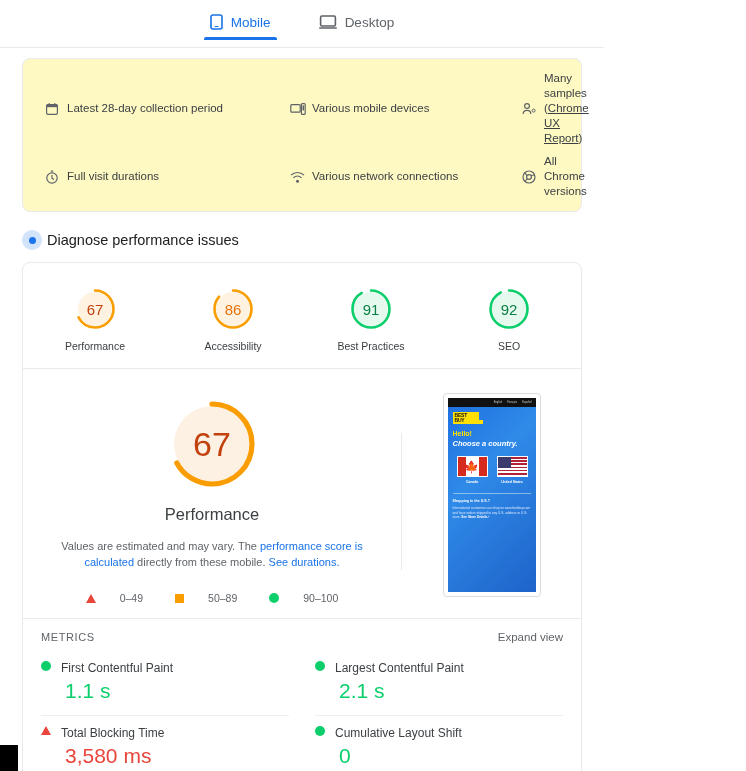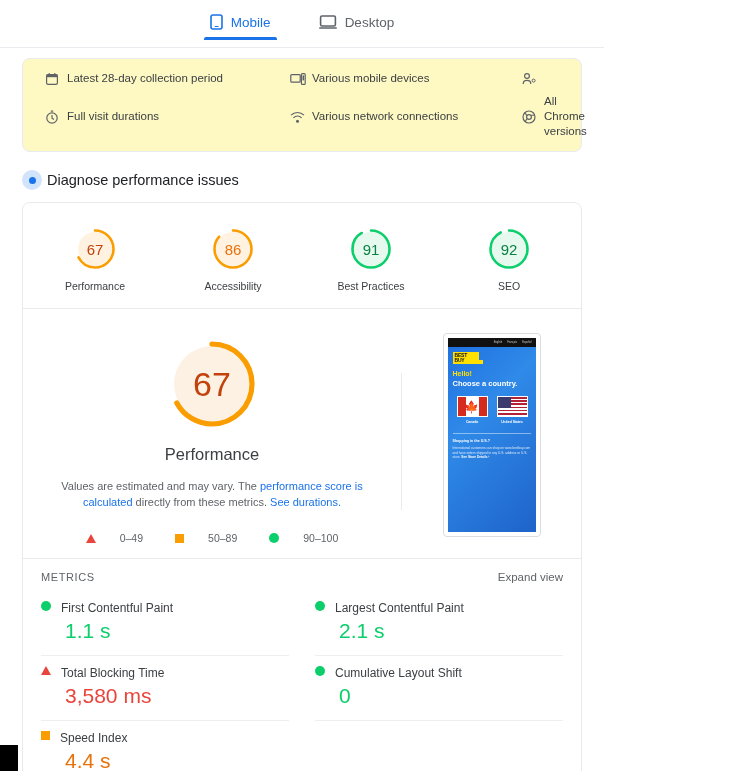--- a/index.html
+++ b/index.html
@@ -142,21 +142,21 @@
     display: block; font-size: 5px; line-height: 5.2px; color: #111;
     font-weight: 700; letter-spacing: -0.2px;
   }
   .bb-tag {
     position: absolute; right: -4px; bottom: 0px; width: 5px; height: 4px; background: #ffe000;
   }
   .sc-hello {
     margin: 6px 0 0 5px; color: #ffe000; font-size: 7px; font-weight: 700; line-height: 8px;
   }
   .sc-choose {
-    margin: 1px 0 0 5px; color: #fff; font-size: 7.5px; font-weight: 700; line-height: 9px;
+    margin: 1px 0 0 5px; color: #fff; font-size: 7.5px; font-weight: 700; line-height: 9px; font-style: italic;
   }
   .flags { display: flex; gap: 9px; margin: 8px 0 0 9px; }
   .flagbox { width: 31px; text-align: center; }
   .flagimg {
     width: 31px; height: 21px; border: 0.5px solid #fff; position: relative; overflow: hidden;
   }
   .ca { background: #fff; }
   .ca::before, .ca::after {
     content: ""; position: absolute; top: 0; bottom: 0; width: 8px; background: #d52b1e;
   }
@@ -249,20 +249,23 @@
       </span>
       <span>Various mobile devices</span>
     </div>
     <div class="infoitem">
       <span class="ico">
         <svg width="15" height="14" viewBox="0 0 15 14" fill="none">
           <circle cx="5" cy="4" r="2.4" stroke="#5f6368" stroke-width="1.2"></circle>
           <path d="M1.2 12c0-2.3 1.8-3.6 3.8-3.6S8.8 9.7 8.8 12" stroke="#5f6368" stroke-width="1.2" fill="none"></path>
           <circle cx="11.6" cy="8.6" r="1.5" stroke="#5f6368" stroke-width="1"></circle>
         </svg>
+      </span>
+      <span>
+        <span>Many samples (</span><a href="#">Chrome UX Report</a><span>)</span>
       </span>
     </div>
     <div class="infoitem">
       <span class="ico">
         <svg width="14" height="14" viewBox="0 0 14 14" fill="none">
           <circle cx="7" cy="8" r="5.2" stroke="#5f6368" stroke-width="1.2"></circle>
           <path d="M7 5v3.2l2 1.4" stroke="#5f6368" stroke-width="1.2" fill="none"></path>
           <rect x="5.6" y="0.4" width="2.8" height="1.4" rx="0.7" fill="#5f6368"></rect>
         </svg>
       </span>
@@ -346,21 +349,21 @@
       <div class="bigleft">
         <div class="biggauge">
           <svg width="94" height="94" viewBox="0 0 94 94">
             <circle cx="47" cy="47" r="38" fill="#fdf1e3"></circle>
             <circle cx="47" cy="47" r="40" fill="none" stroke="#fa9d00" stroke-width="5.2" stroke-dasharray="168.4 251.3" stroke-linecap="round" transform="rotate(-90 47 47)"></circle>
           </svg>
           <div class="val">67</div>
         </div>
         <div class="bigtitle">Performance</div>
         <div class="bigdesc">
-          <span>Values are estimated and may vary. The </span><a href="#">performance score is calculated</a><span> directly from these metrics. </span><a href="#">See durations.</a>
+          <span>Values are estimated and may vary. The </span><a href="#">performance score is calculated</a><span> directly from these mobile. </span><a href="#">See durations.</a>
         </div>
         <div class="legend">
           <div class="it">
             <span class="tri"></span>
             <span>0–49</span>
           </div>
           <div class="it">
             <span class="sq"></span>
             <span>50–89</span>
           </div>

